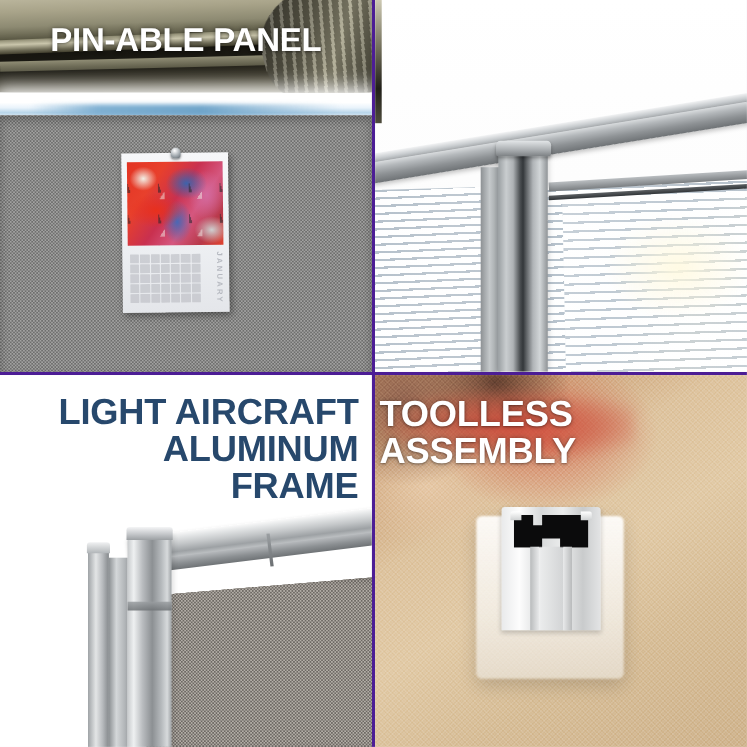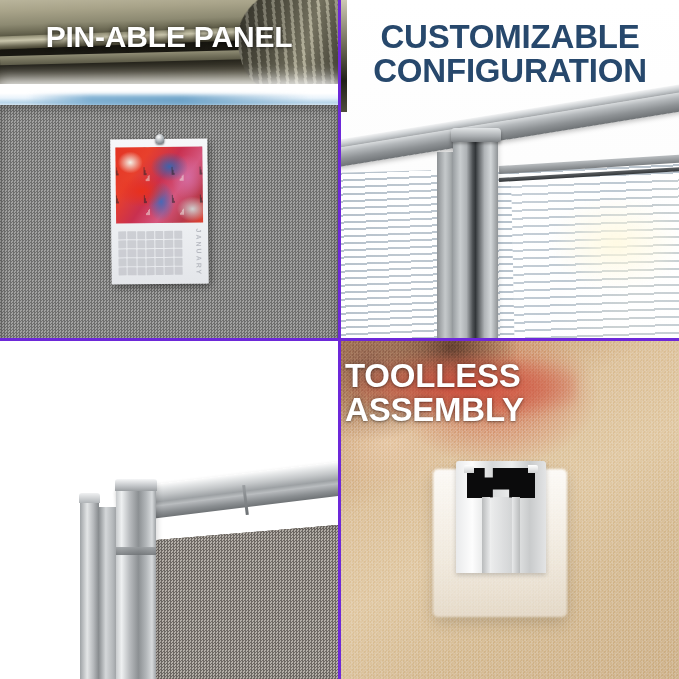--- a/index.html
+++ b/index.html
@@ -5,21 +5,21 @@
 <style>
   html, body {
     margin: 0;
     padding: 0;
     background: #ffffff;
   }
   #page {
     position: relative;
     width: 679px;
     height: 679px;
-    background: #6d28d9;
+    background: #4c1d95;
     overflow: hidden;
     font-family: "Liberation Sans", sans-serif;
   }
 
   
   .quad {
     position: absolute;
     width: 338px;
     height: 338px;
     overflow: hidden;
@@ -439,39 +439,40 @@
     <div class="tr-mull"></div>
     <div class="tr-mull2"></div>
 
     <div class="tr-rail-top"></div>
     <div class="tr-rail"></div>
 
     <div class="tr-postL"></div>
     <div class="tr-post"></div>
     <div class="tr-post-cap"></div>
 
-    <div class="caption cap-navy" style="left:4px; top:20px; width:330px; text-align:center; font-size:33px;">CUSTOMIZABLE
-CONFIGURATION</div>
   </div>
 
   <div class="quad q-bl">
     <div class="bl-bg"></div>
 
     <div class="bl-fabric"></div>
     <div class="bl-rail"></div>
     <div class="bl-rail-face"></div>
     <div class="bl-seam"></div>
 
     <div class="bl-postA"></div>
     <div class="bl-postA-cap"></div>
     <div class="bl-postB"></div>
     <div class="bl-postC"></div>
     <div class="bl-postC-cap"></div>
     <div class="bl-joint"></div>
 
+    <div class="caption cap-navy" style="left:8px; top:16px; width:318px; text-align:right; font-size:33px;">LIGHT AIRCRAFT
+ALUMINUM
+FRAME</div>
   </div>
 
   <div class="quad q-br">
     <div class="br-bg"></div>
     <div class="br-carpet"></div>
     <div class="br-red"></div>
 
     <div class="br-panel"></div>
 
     <div class="br-profile">

